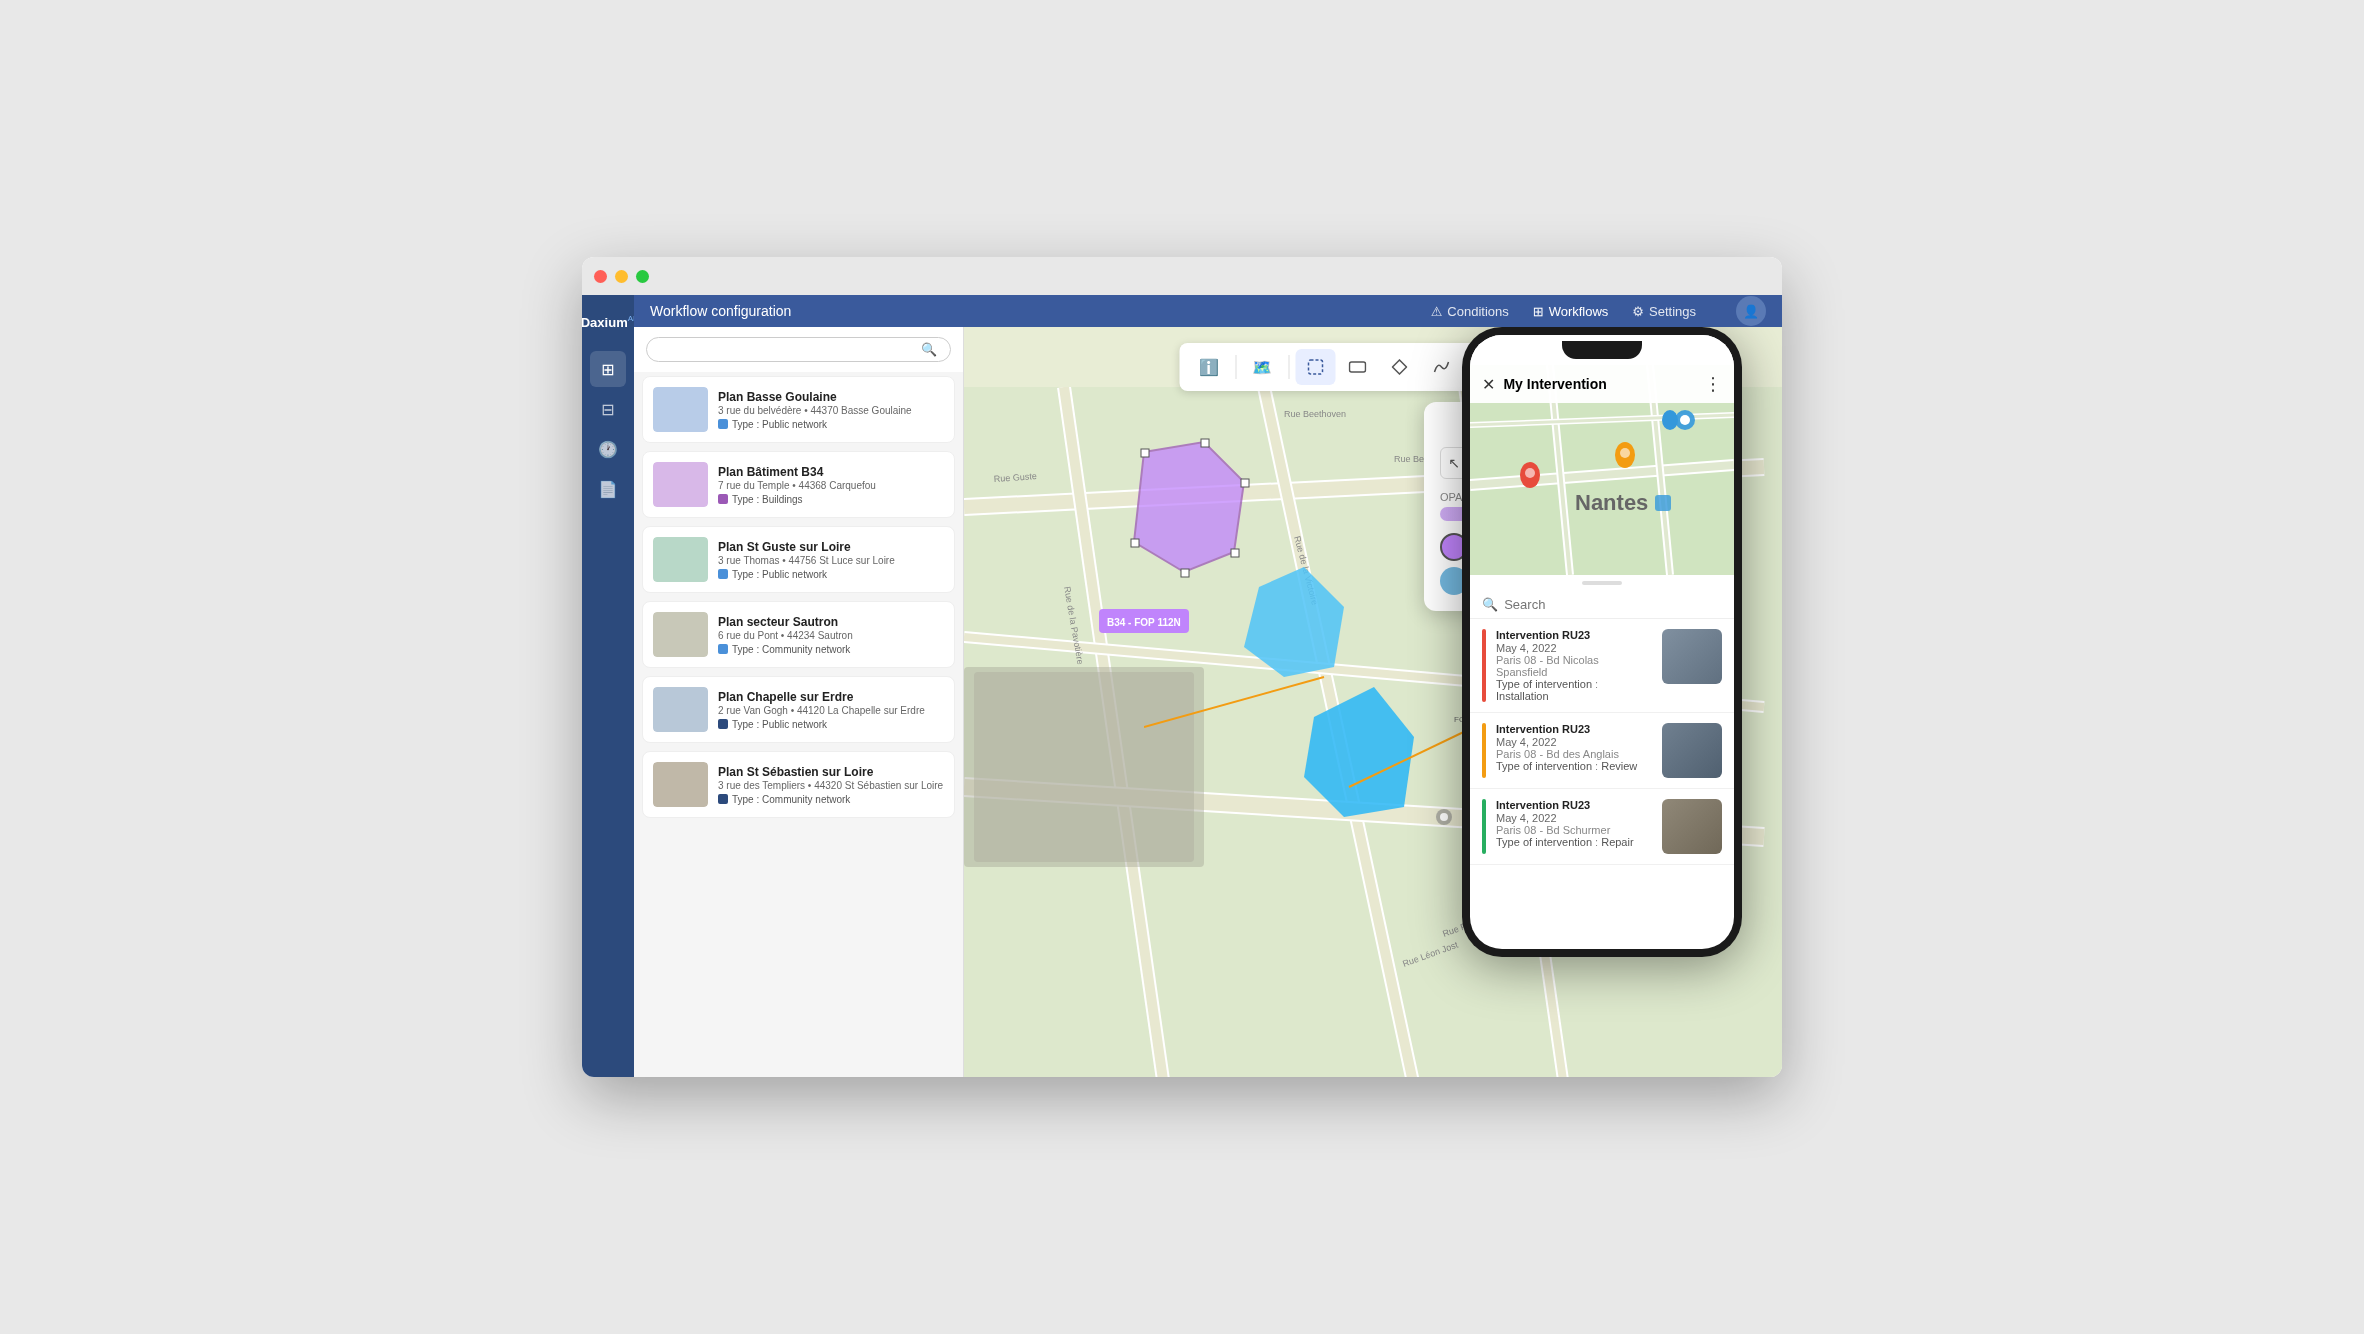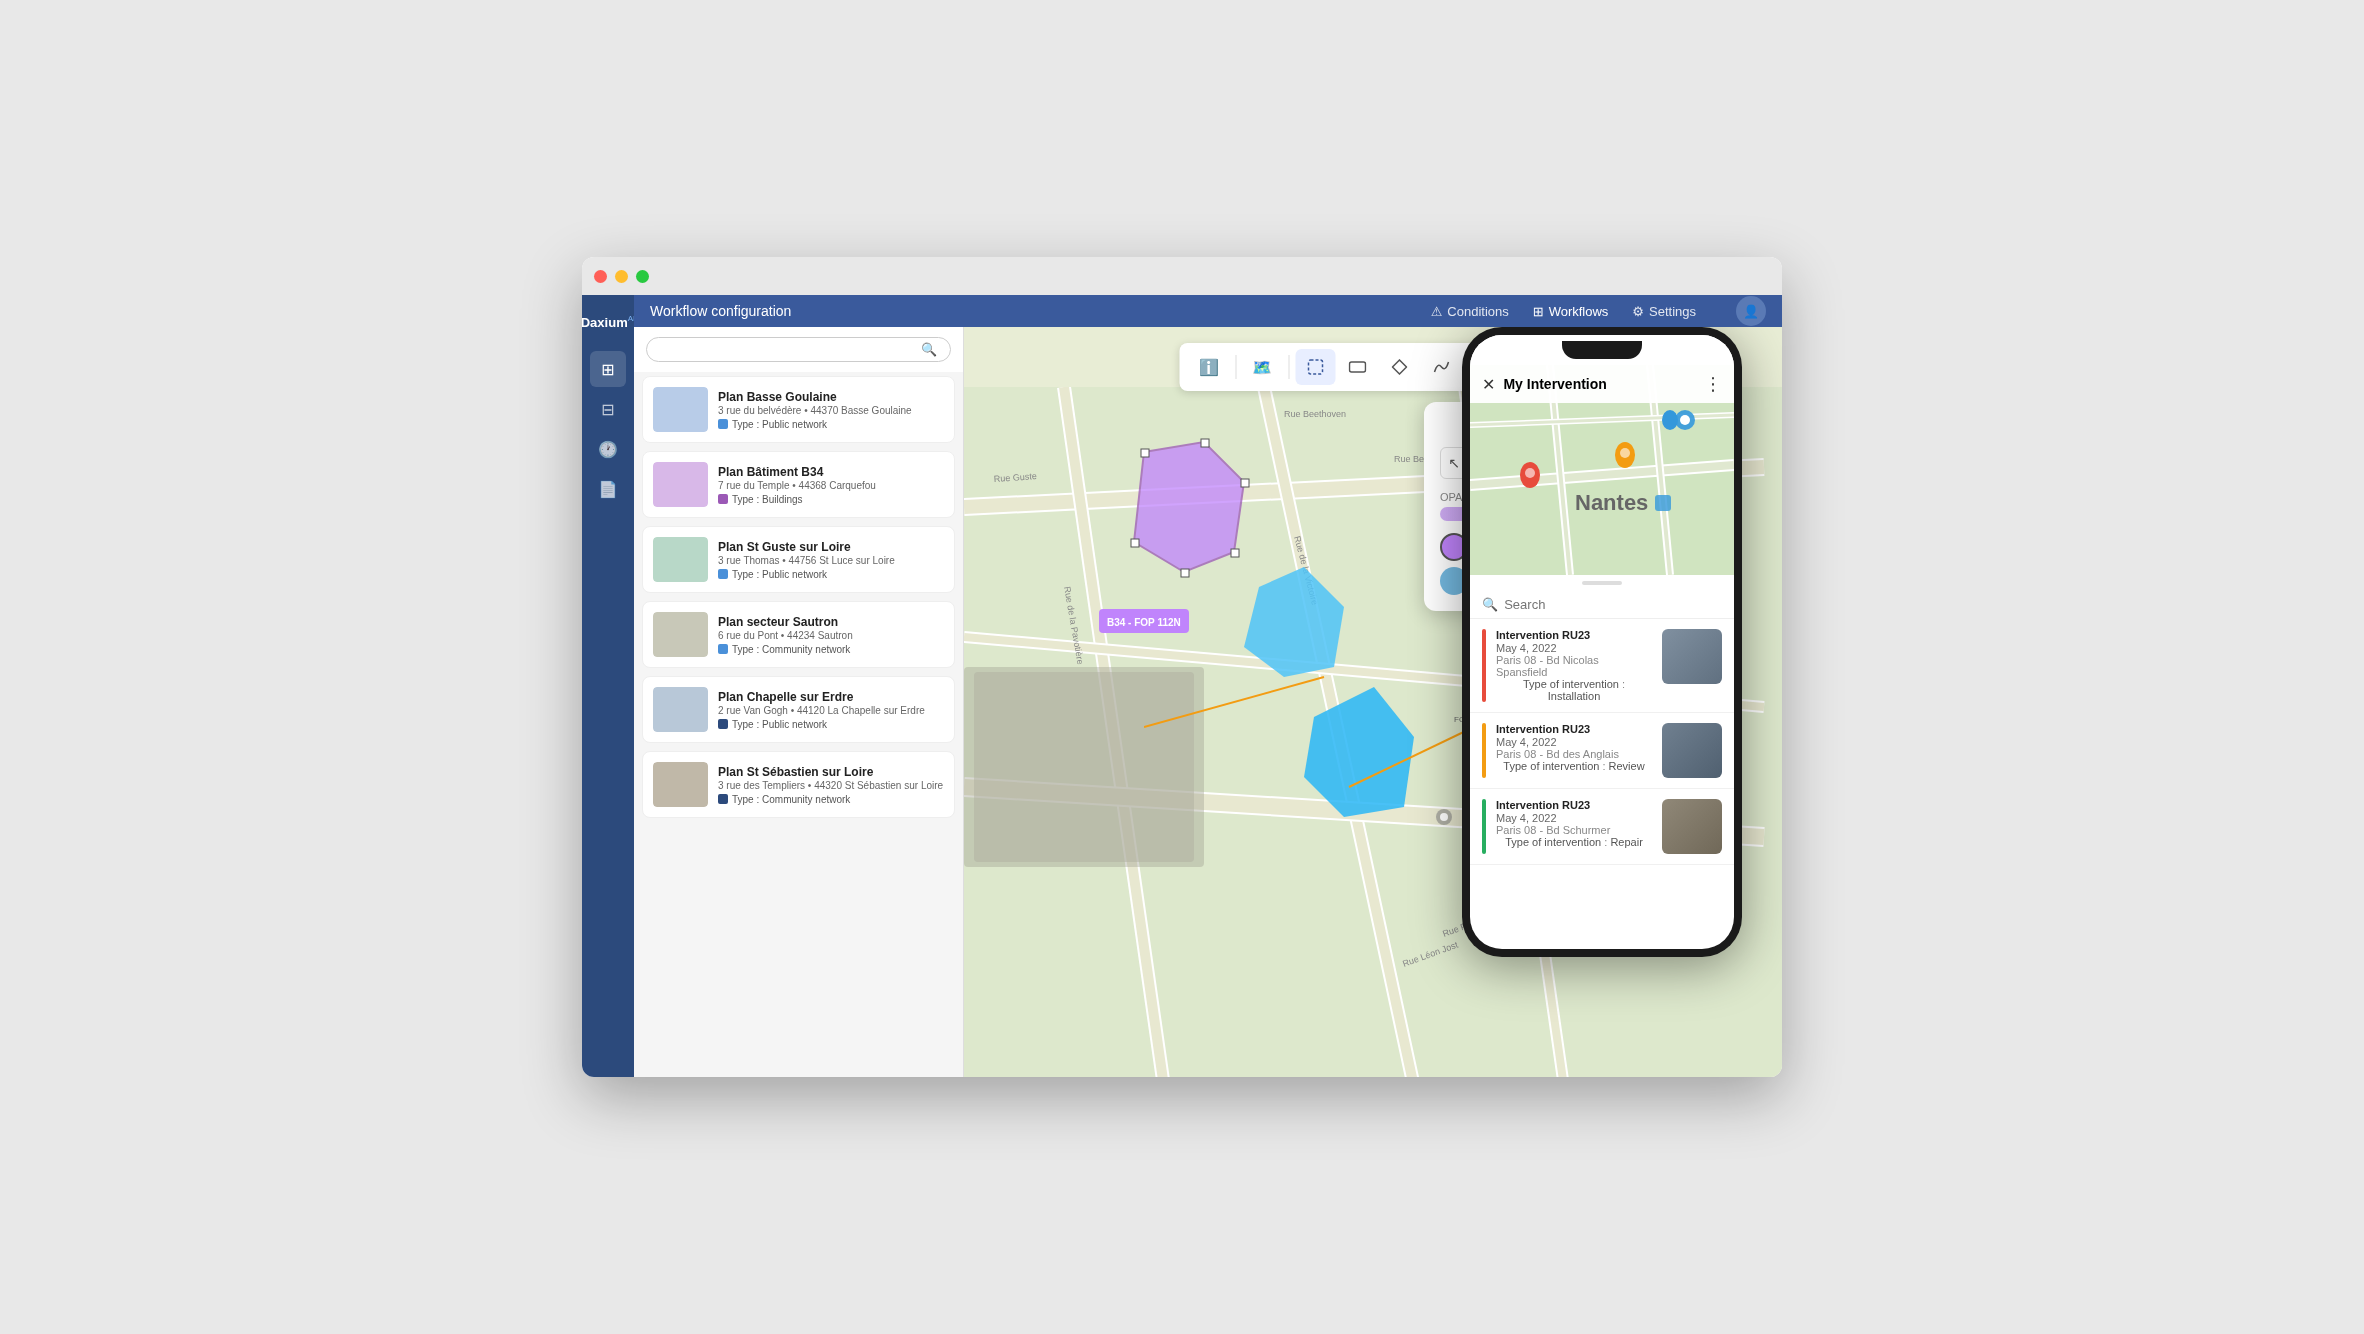--- a/index.html
+++ b/index.html
@@ -294,21 +294,21 @@
       padding: 10px 12px;
       border-bottom: 1px solid #f0f0f0;
       display: flex;
       gap: 10px;
       cursor: pointer;
     }
     .intervention-info { flex: 1; }
     .intervention-title { font-size: 11px; font-weight: 600; color: #222; }
     .intervention-date { font-size: 11px; color: #666; margin-top: 1px; }
     .intervention-loc { font-size: 11px; color: #888; }
-    .intervention-type { font-size: 11px; color: #888; text-align: center; }
+    .intervention-type { font-size: 11px; color: #888; }
     .intervention-type span { color: #555; }
     .intervention-thumb {
       width: 60px; height: 55px;
       border-radius: 6px;
       overflow: hidden;
       flex-shrink: 0;
     }
     .left-accent {
       width: 4px;
       border-radius: 2px;

